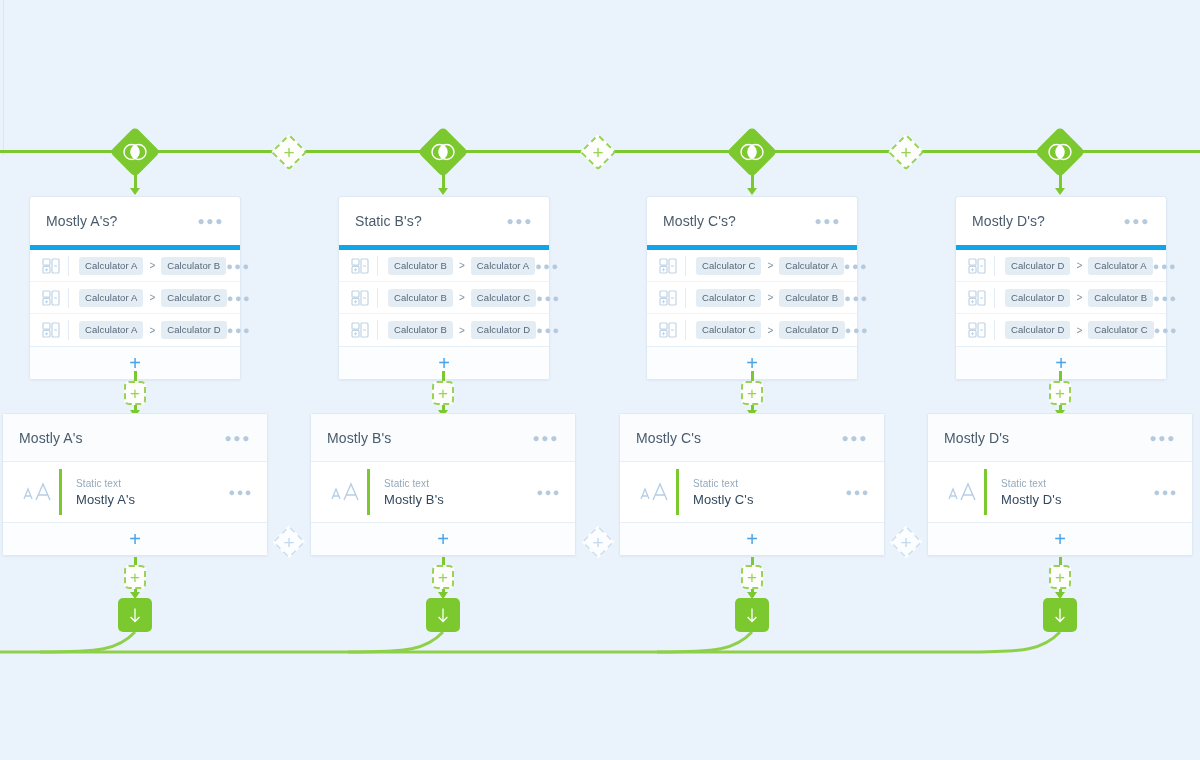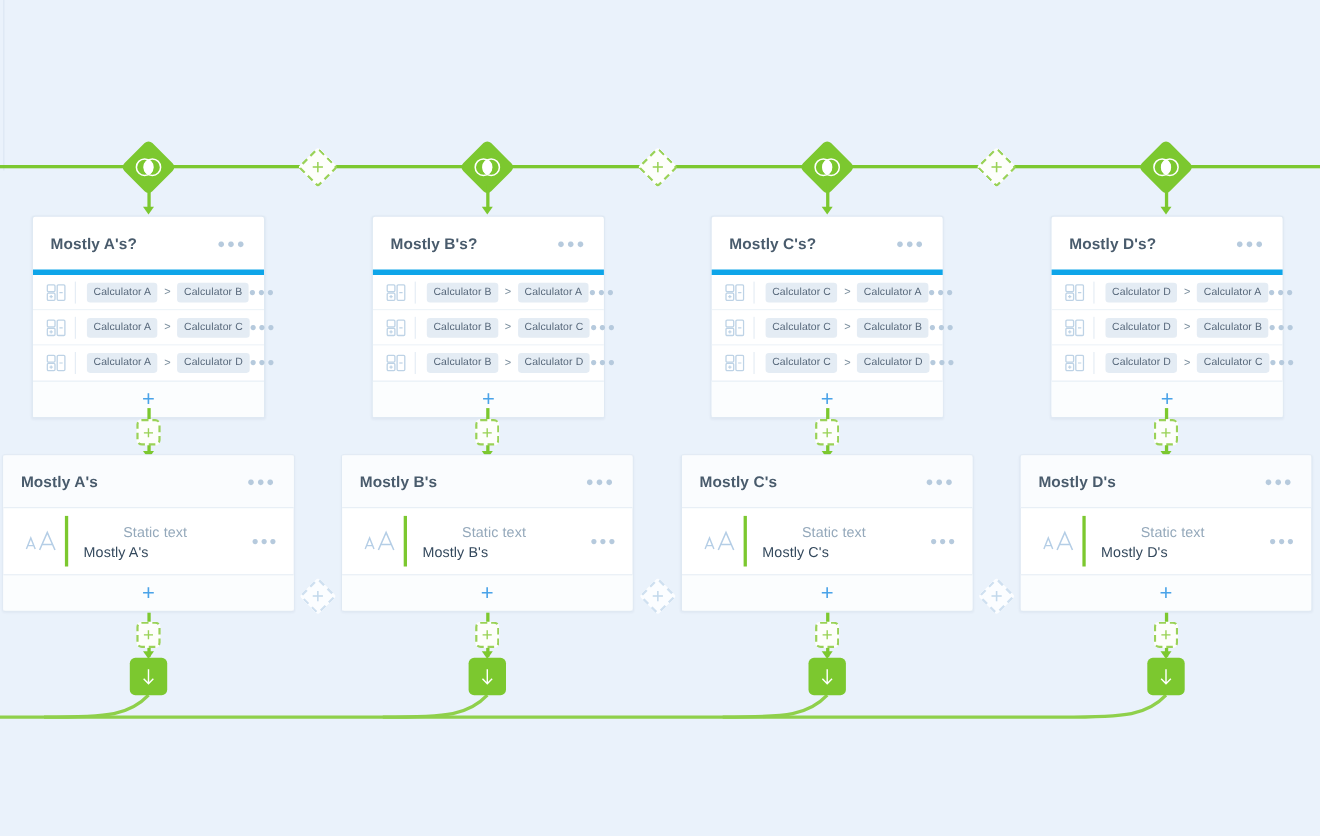--- a/index.html
+++ b/index.html
@@ -143,21 +143,20 @@
     box-sizing: border-box;
     box-shadow: 0 1px 2px rgba(30,60,90,0.05);
   }
   .card-header {
     height: 48px;
     display: flex;
     align-items: center;
     justify-content: space-between;
     padding: 0 16px;
     box-sizing: border-box;
-    font-weight: bold;
   }
   .card-header.shaded {
     background: #fafcfe;
     border-bottom: 1px solid #e6eef6;
   }
   .card-title {
     font-size: 14px;
     color: #495b6c;
     letter-spacing: 0.1px;
   }
@@ -226,25 +225,24 @@
   .aa-icon { width: 42px; flex: 0 0 42px; display: flex; align-items: flex-end; justify-content: center; }
   .green-bar {
     width: 3px;
     height: 46px;
     background: #7cc82f;
     margin-right: 14px;
     flex: 0 0 3px;
   }
   .static-texts { flex: 1; }
   .static-label {
-    font-size: 13px;
+    font-size: 10px;
     color: #95a9bb;
     margin-bottom: 3px;
     letter-spacing: 0.1px;
-    margin-left: 36px;
   }
   .static-value {
     font-size: 13px;
     color: #33485c;
     letter-spacing: 0.1px;
   }
 </style>
 </head>
 <body>
 
@@ -370,21 +368,21 @@
         <span class="dots sm">●●●</span>
       </div>
     </div>
     <div class="card-footer">
       <span class="plus-blue">+</span>
     </div>
   </div>
 
   <div class="card" style="left:338px; top:196px; width:212px;">
     <div class="card-header">
-      <span class="card-title">Mostly B's?</span>
+      <span class="card-title">Static B's?</span>
       <span class="dots">●●●</span>
     </div>
     <div class="rows">
       <div class="row">
         <span class="calc-icon">
           <svg width="18" height="18" viewBox="0 0 18 18">
               <rect x="1" y="2" width="7" height="6.2" rx="1" fill="none" stroke="#bed3e6" stroke-width="1.2"></rect>
               <rect x="1" y="9.4" width="7" height="6.6" rx="1" fill="none" stroke="#bed3e6" stroke-width="1.2"></rect>
               <rect x="10" y="2" width="7" height="14" rx="1" fill="none" stroke="#bed3e6" stroke-width="1.2"></rect>
               <path d="M3 12.7h3M4.5 11.2v3" stroke="#bed3e6" stroke-width="1.1"></path>

